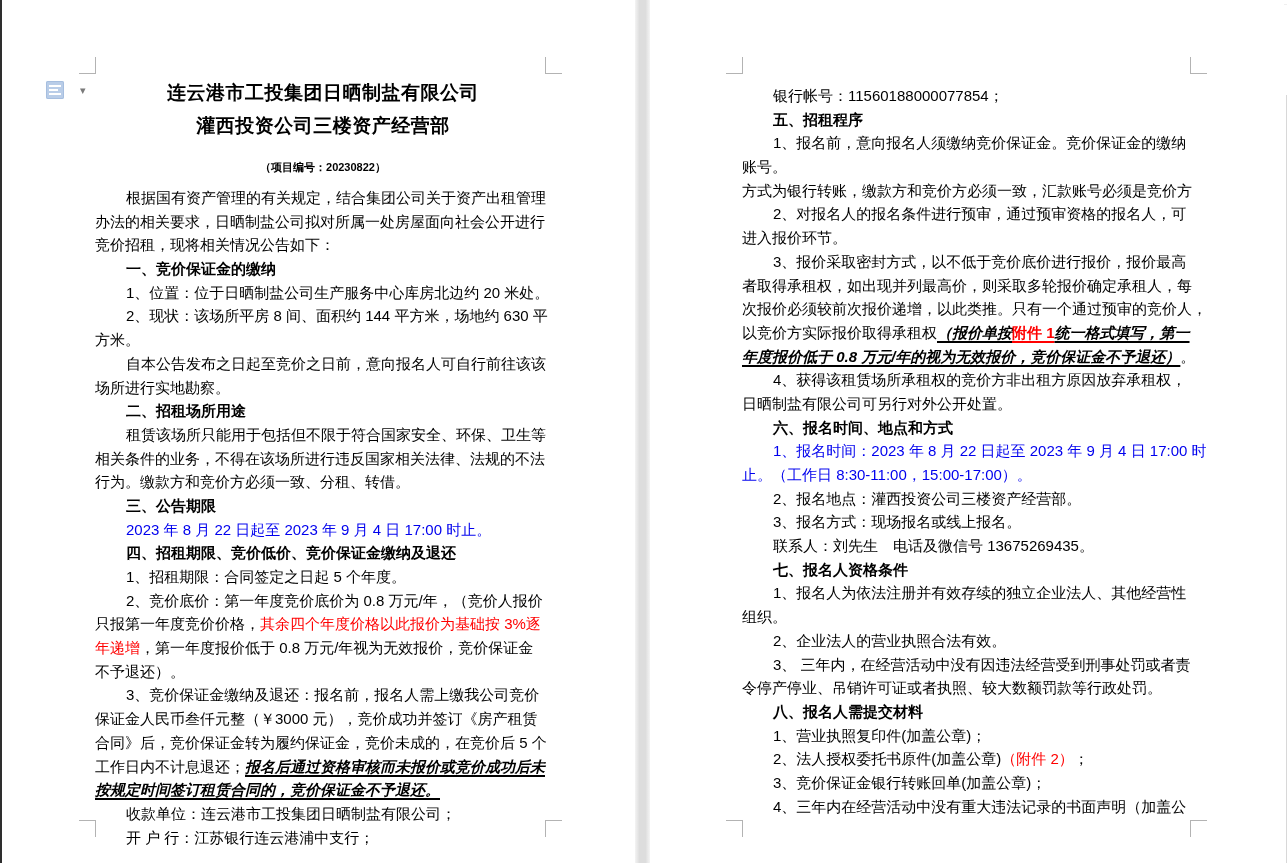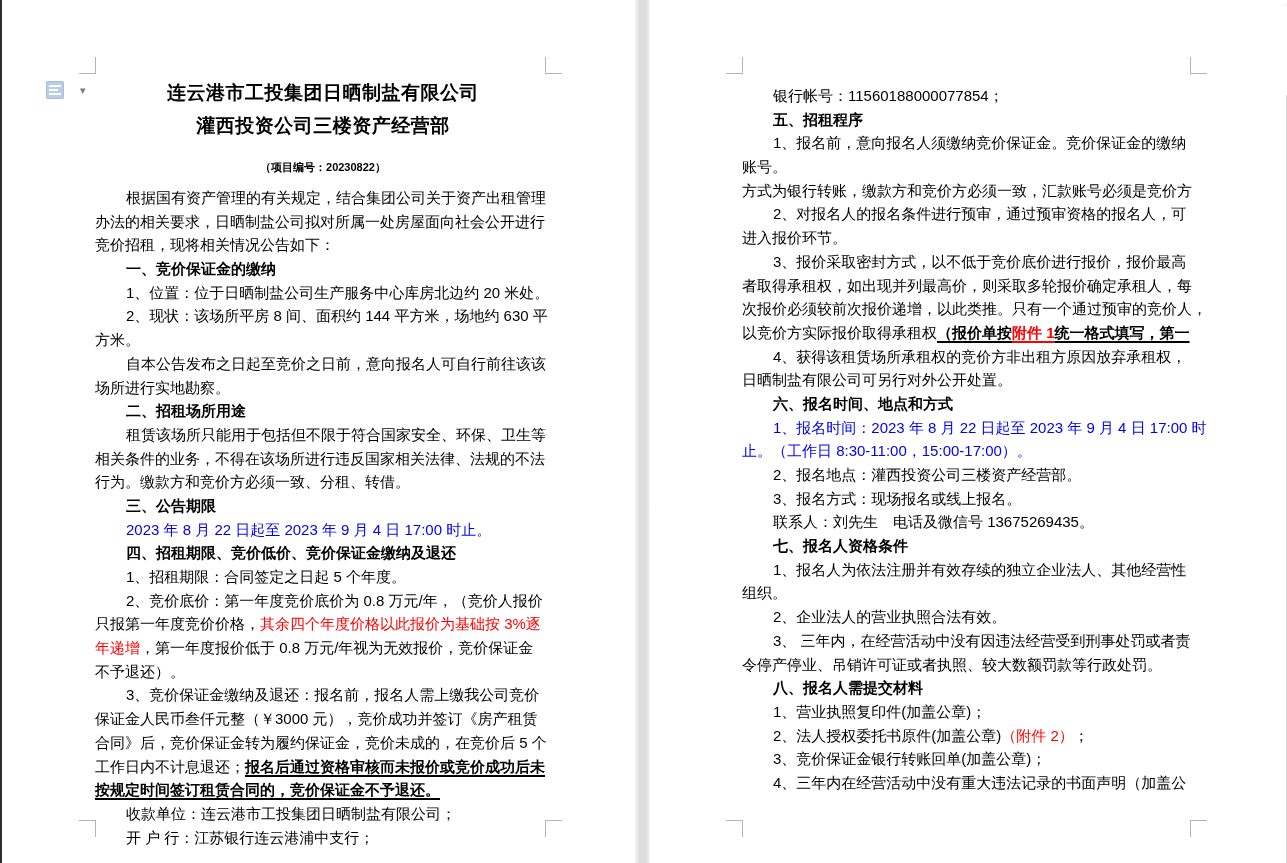--- a/index.html
+++ b/index.html
@@ -43,21 +43,21 @@
   .doc-title{font-size:19px;font-weight:bold;line-height:33px;letter-spacing:0.5px;white-space:nowrap;}
   .proj-no{font-size:11px;font-weight:bold;line-height:20px;margin-top:15px;text-align:center;}
 
   .page-body{position:absolute;width:460px;color:var(--ink);}
   .body-1{left:95px;top:166px;margin-top:20px;}
   .body-2{left:742px;top:84px;}
   .line{height:23.7px;line-height:23.7px;font-size:15px;white-space:nowrap;}
   .ind{padding-left:31px;}
   .seg-n{color:var(--ink);}
   .seg-b{color:var(--ink);font-weight:bold;}
-  .seg-u{color:var(--ink);font-weight:bold;text-decoration:underline;text-decoration-thickness:1.5px;text-underline-offset:3px;}
+  .seg-u{color:var(--ink);font-weight:bold;text-decoration:underline;text-decoration-thickness:1.5px;text-underline-offset:3px;font-style:italic;}
   .seg-r{color:var(--red);}
   .seg-ru{color:var(--red);font-weight:bold;text-decoration:underline;text-decoration-thickness:1.5px;text-underline-offset:3px;}
   .seg-bl{color:var(--blue);}
 </style>
 </head>
 <body>
 
 <div>
 
   <div class="window-left-edge"></div>
@@ -109,20 +109,21 @@
       <div class="line ind"><span class="seg-b">五、招租程序</span></div>
       <div class="line ind"><span class="seg-n">1、报名前，意向报名人须缴纳竞价保证金。竞价保证金的缴纳</span></div>
       <div class="line"><span class="seg-n">账号。</span></div>
       <div class="line"><span class="seg-n">方式为银行转账，缴款方和竞价方必须一致，汇款账号必须是竞价方</span></div>
       <div class="line ind"><span class="seg-n">2、对报名人的报名条件进行预审，通过预审资格的报名人，可</span></div>
       <div class="line"><span class="seg-n">进入报价环节。</span></div>
       <div class="line ind"><span class="seg-n">3、报价采取密封方式，以不低于竞价底价进行报价，报价最高</span></div>
       <div class="line"><span class="seg-n">者取得承租权，如出现并列最高价，则采取多轮报价确定承租人，每</span></div>
       <div class="line"><span class="seg-n">次报价必须较前次报价递增，以此类推。只有一个通过预审的竞价人，</span></div>
       <div class="line"><span class="seg-n">以竞价方实际报价取得承租权</span><span class="seg-u">（报价单按</span><span class="seg-ru">附件 1</span><span class="seg-u">统一格式填写，第一</span></div>
+      <div class="line"><span class="seg-u">年度报价低于 0.8 万元/年的视为无效报价，竞价保证金不予退还）</span><span class="seg-n">。</span></div>
       <div class="line ind"><span class="seg-n">4、获得该租赁场所承租权的竞价方非出租方原因放弃承租权，</span></div>
       <div class="line"><span class="seg-n">日晒制盐有限公司可另行对外公开处置。</span></div>
       <div class="line ind"><span class="seg-b">六、报名时间、地点和方式</span></div>
       <div class="line ind"><span class="seg-bl">1、报名时间：2023 年 8 月 22 日起至 2023 年 9 月 4 日 17:00 时</span></div>
       <div class="line"><span class="seg-bl">止。（工作日 8:30-11:00，15:00-17:00）。</span></div>
       <div class="line ind"><span class="seg-n">2、报名地点：灌西投资公司三楼资产经营部。</span></div>
       <div class="line ind"><span class="seg-n">3、报名方式：现场报名或线上报名。</span></div>
       <div class="line ind"><span class="seg-n">联系人：刘先生　电话及微信号 13675269435。</span></div>
       <div class="line ind"><span class="seg-b">七、报名人资格条件</span></div>
       <div class="line ind"><span class="seg-n">1、报名人为依法注册并有效存续的独立企业法人、其他经营性</span></div>

